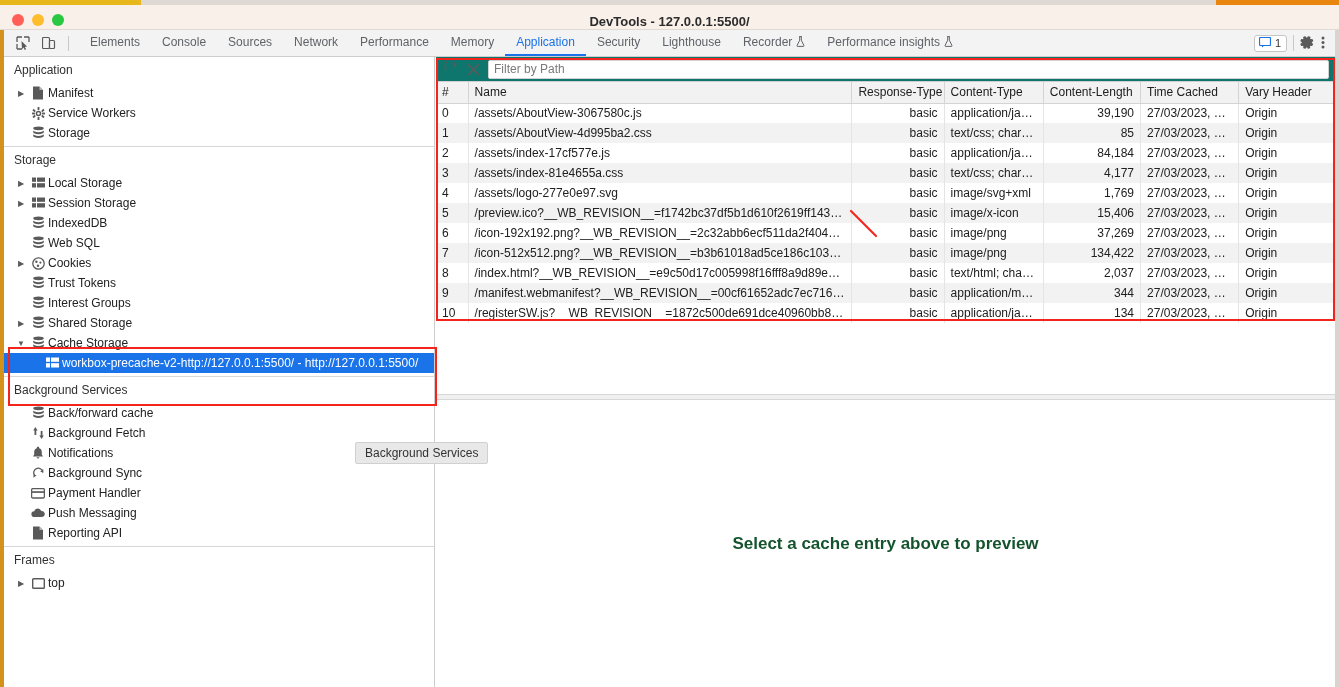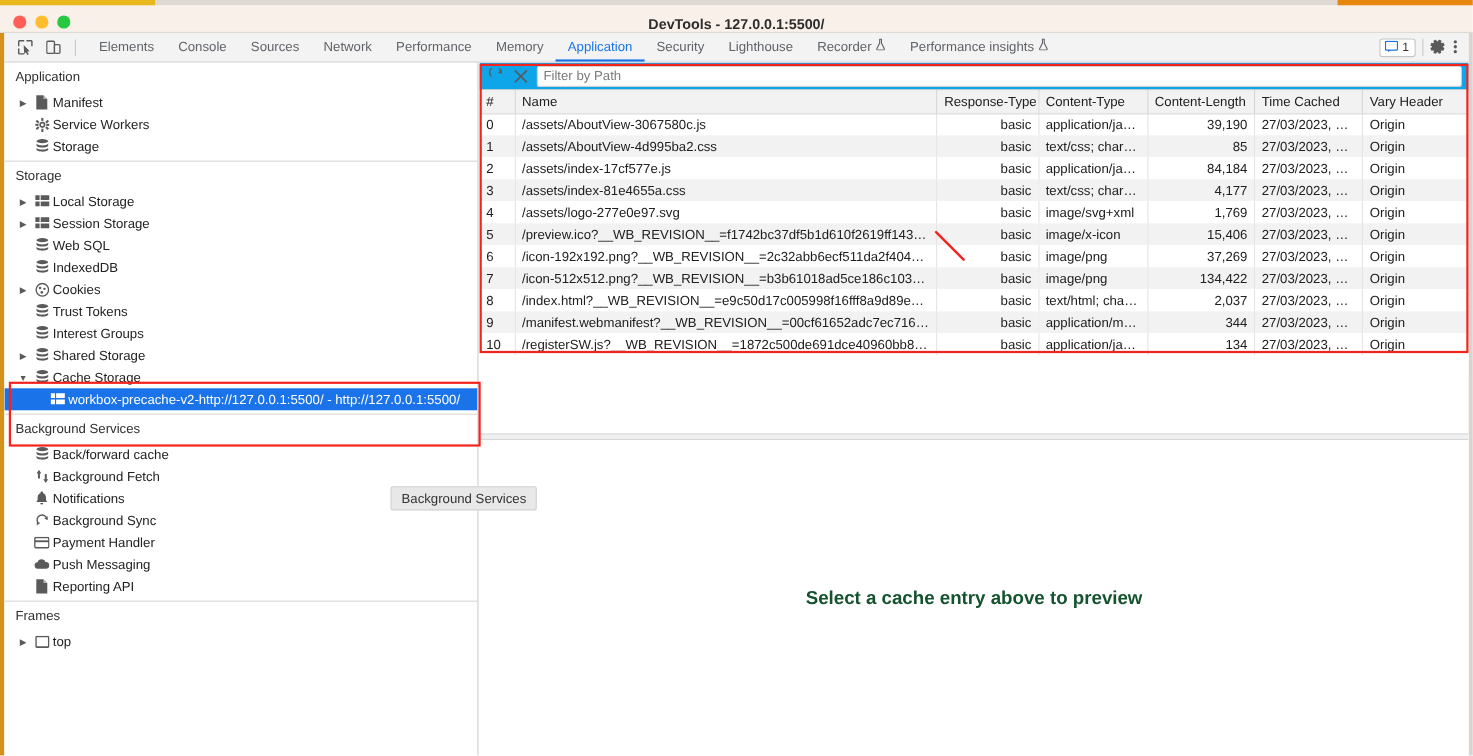--- a/index.html
+++ b/index.html
@@ -137,21 +137,21 @@
     z-index: 60;
   }
 
   
   .main {
     position: absolute; top: 57px; left: 436px; width: 899px; height: 630px;
     background: #fff; overflow: hidden;
   }
   .filterbar {
     height: 25px; display: flex; align-items: center; gap: 0;
-    padding: 0 4px; background: #0ea5e9;
+    padding: 0 4px; background: #0f766e;
     border-bottom: 1px solid #d0d0d0;
   }
   .fb-btn {
     width: 22px; height: 20px; display: flex; align-items: center; justify-content: center;
     color: #5a5a5a; font-size: 13px;
   }
   .filter-input {
     flex: 1; height: 19px; margin-left: 4px; margin-right: 2px;
     border: 1px solid #d2d2d2; border-radius: 2px; background: #fff;
     font-size: 12px; color: #222; padding: 0 5px;
@@ -381,34 +381,34 @@
           <span class="arrow empty">▶</span>
           <span class="t-ico">
             <svg width="13" height="14" viewBox="0 0 13 14">
               <g fill="#5a5a5a">
                 <ellipse cx="6.5" cy="2.3" rx="5.3" ry="1.9"></ellipse>
                 <path d="M1.2 4.3v2.0c0 1.05 2.37 1.9 5.3 1.9s5.3-.85 5.3-1.9V4.3c0 1.05-2.37 1.9-5.3 1.9S1.2 5.35 1.2 4.3z"></path>
                 <path d="M1.2 8.0v2.0c0 1.05 2.37 1.9 5.3 1.9s5.3-.85 5.3-1.9V8.0c0 1.05-2.37 1.9-5.3 1.9S1.2 9.05 1.2 8.0z"></path>
               </g>
             </svg>
           </span>
-          <span class="t-label">Web SQL</span>
+          <span class="t-label">IndexedDB</span>
         </div>
         <div class="tree-row indent-1">
           <span class="arrow empty">▶</span>
           <span class="t-ico">
             <svg width="13" height="14" viewBox="0 0 13 14">
               <g fill="#5a5a5a">
                 <ellipse cx="6.5" cy="2.3" rx="5.3" ry="1.9"></ellipse>
                 <path d="M1.2 4.3v2.0c0 1.05 2.37 1.9 5.3 1.9s5.3-.85 5.3-1.9V4.3c0 1.05-2.37 1.9-5.3 1.9S1.2 5.35 1.2 4.3z"></path>
                 <path d="M1.2 8.0v2.0c0 1.05 2.37 1.9 5.3 1.9s5.3-.85 5.3-1.9V8.0c0 1.05-2.37 1.9-5.3 1.9S1.2 9.05 1.2 8.0z"></path>
               </g>
             </svg>
           </span>
-          <span class="t-label">IndexedDB</span>
+          <span class="t-label">Web SQL</span>
         </div>
         <div class="tree-row indent-1">
           <span class="arrow">▶</span>
           <span class="t-ico">
             <svg width="13" height="13" viewBox="0 0 13 13">
               <circle cx="6.5" cy="6.5" r="5.7" fill="none" stroke="#5a5a5a" stroke-width="1.3"></circle>
               <circle cx="4.4" cy="4.8" r="1.2" fill="#5a5a5a"></circle>
               <circle cx="8.4" cy="5.6" r="1.1" fill="#5a5a5a"></circle>
               <circle cx="6.0" cy="8.8" r="1.2" fill="#5a5a5a"></circle>
             </svg>

